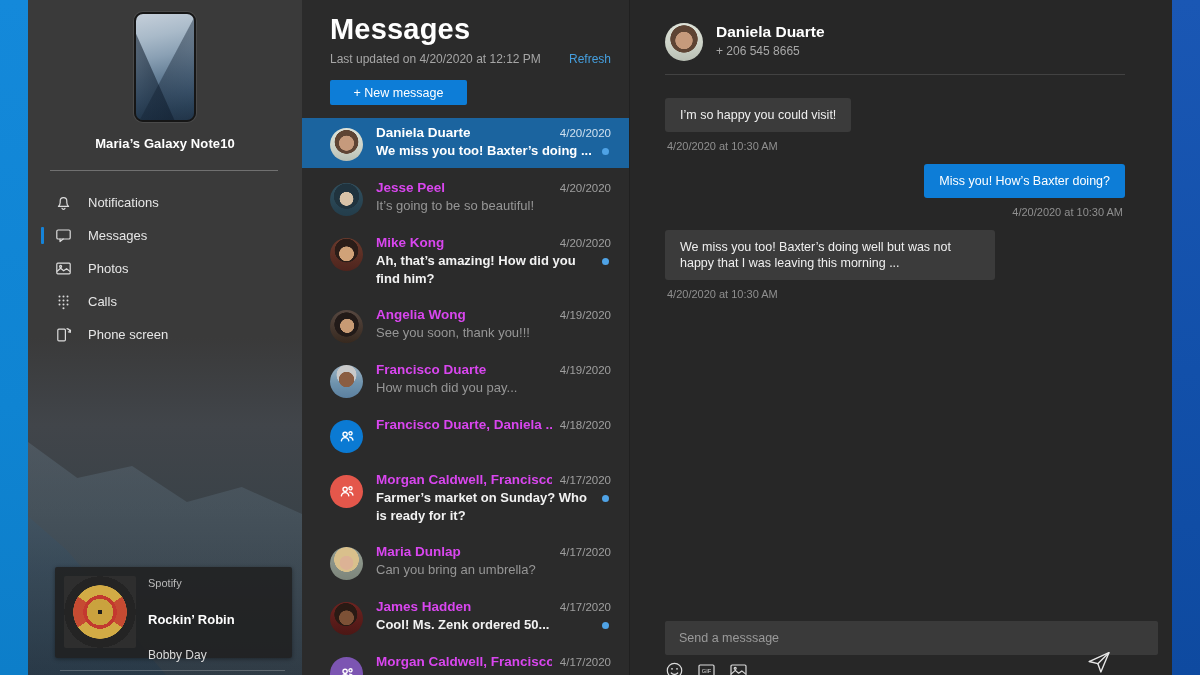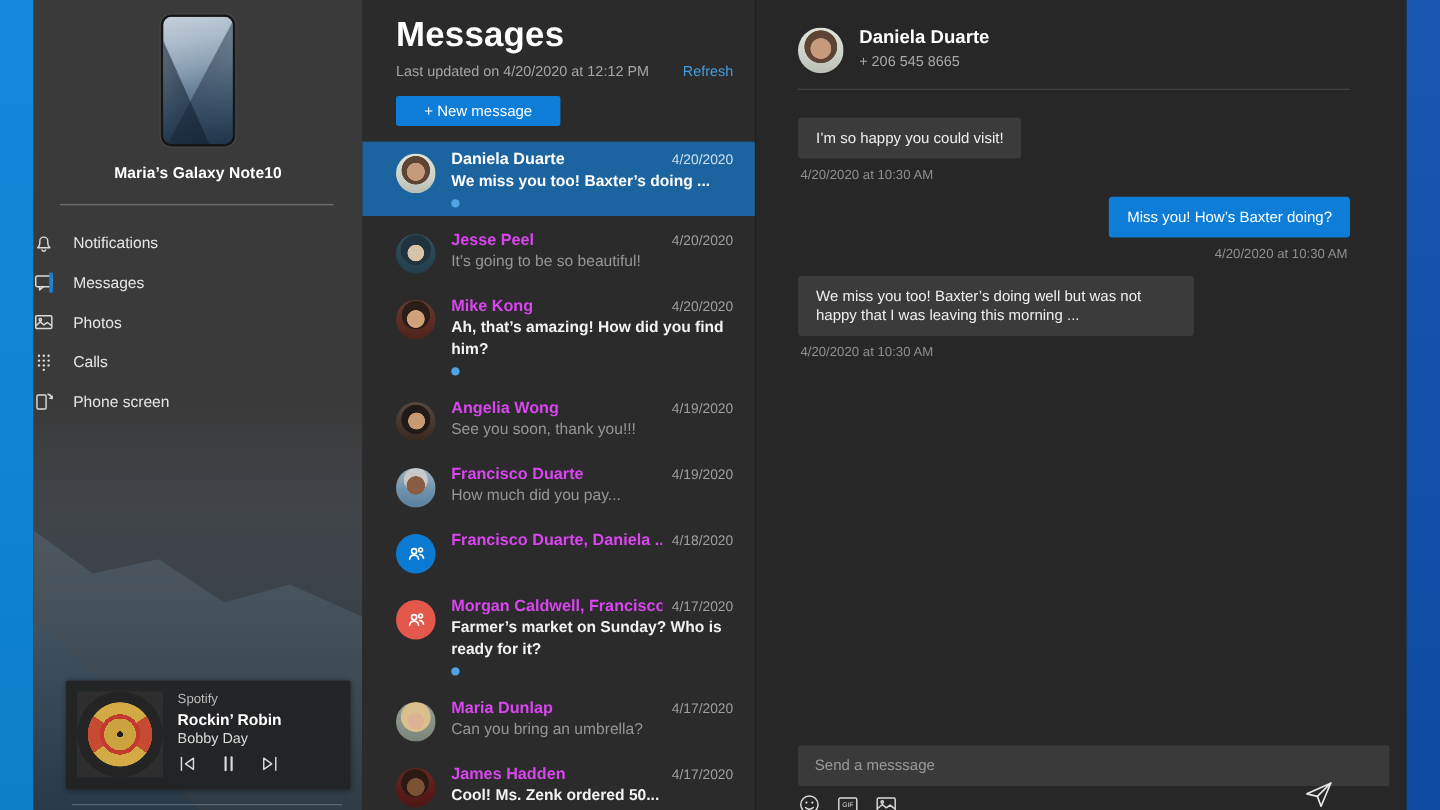--- a/index.html
+++ b/index.html
@@ -17,34 +17,34 @@
   .ridge1{top:388px;height:300px;background:linear-gradient(180deg,rgba(120,140,155,.30),rgba(60,80,95,.38));clip-path:polygon(0 18%,18% 30%,38% 26%,58% 38%,78% 33%,100% 42%,100% 100%,0 100%);}
   .ridge2{top:470px;height:210px;background:linear-gradient(180deg,rgba(70,95,115,.45),rgba(35,55,72,.55));clip-path:polygon(0 22%,14% 38%,30% 62%,44% 88%,52% 100%,0 100%);}
   .phone-wrap{position:relative;display:flex;justify-content:center;padding-top:12px;}
   .phone{width:62px;height:110px;border-radius:9px;border:2px solid #161616;box-shadow:0 0 0 1px #4a4a4a;
     background:linear-gradient(168deg,#c5cfda 0%,#a9bac9 22%,#8aa0b4 40%,#647e96 58%,#47627c 74%,#324c64 87%,#24384d 100%);position:relative;overflow:hidden;}
   .phone::before{content:"";position:absolute;inset:0;background:linear-gradient(118deg,transparent 52%,rgba(25,40,58,.45) 53%,rgba(25,40,58,.25) 100%);}
   .phone::after{content:"";position:absolute;inset:0;background:linear-gradient(246deg,transparent 63%,rgba(15,28,44,.55) 64%,rgba(15,28,44,.35) 100%);}
   .device-name{margin-top:14px;text-align:center;color:#fff;font-size:13px;font-weight:700;letter-spacing:.1px;}
   .side-div{margin:19px 24px 0 22px;border-top:1px solid rgba(255,255,255,.28);}
   .nav{margin-top:15px;position:relative;}
-  .nav-item{position:relative;display:flex;align-items:center;height:33px;cursor:default;color:#e6e6e6;}
+  .nav-item{position:relative;display:flex;align-items:center;height:33px;padding-left:27px;cursor:default;color:#e6e6e6;}
   .nav-item .bar{position:absolute;left:13px;top:8px;width:3px;height:17px;background:#1583d8;border-radius:1px;display:none;}
   .nav-item.selected .bar{display:block;}
   .nav-ico{width:17px;height:17px;margin-right:16px;flex:0 0 17px;display:flex;}
   .nav-label{font-size:13px;}
   svg.ico{stroke:#dcdcdc;fill:none;stroke-width:1.2;stroke-linecap:round;stroke-linejoin:round;}
   svg.ico .fil{fill:#dcdcdc;stroke:none;}
 
   .player{position:absolute;left:27px;bottom:17px;width:237px;height:91px;background:rgba(32,32,32,.88);border-radius:2px;box-shadow:0 1px 4px rgba(0,0,0,.4);display:flex;padding:9px;}
   .album{width:72px;height:72px;flex:0 0 72px;border-radius:2px;background:
     radial-gradient(circle at 50% 50%,#1d1d1d 0 5%,#caa23e 5% 26%,#c2392f 26% 33%,#d2ab45 33% 52%,#242424 53% 70%,#2e2e2e 70%),#232323;position:relative;overflow:hidden;}
   .album::before{content:"";position:absolute;inset:0;background:conic-gradient(from 55deg at 50% 50%,rgba(196,57,47,.85) 0 70deg,transparent 70deg 180deg,rgba(196,57,47,.85) 180deg 250deg,transparent 250deg);
     -webkit-mask:radial-gradient(circle,transparent 0 26%,#000 27% 52%,transparent 53%);mask:radial-gradient(circle,transparent 0 26%,#000 27% 52%,transparent 53%);}
-  .pl-col{display:flex;flex-direction:column;padding-left:12px;padding-top:1px;}
+  .pl-col{display:flex;flex-direction:column;padding-left:12px;padding-top:1px;gap:20px;}
   .pl-service{font-size:11px;color:#b9b9b9;}
   .pl-track{font-size:13px;font-weight:700;color:#fff;margin-top:3px;}
   .pl-artist{font-size:12px;color:#dadada;margin-top:1px;}
   .pl-controls{display:flex;gap:17px;margin-top:7px;align-items:center;}
   .pl-btn{width:17px;height:15px;display:flex;}
   .side-bottom-div{position:absolute;left:32px;right:17px;bottom:4px;border-top:1px solid rgba(255,255,255,.22);}
 
   
   .msgcol{position:absolute;left:302px;top:0;width:328px;height:675px;background:#2b2b2b;border-right:1px solid #202020;}
   .mc-head{padding:13px 18px 0 28px;}
@@ -57,21 +57,21 @@
   .conv{display:flex;align-items:flex-start;padding:7px 18px 7px 28px;margin-bottom:5px;cursor:pointer;}
   .conv.selected{background:#1b649f;}
   .avatar{width:33px;height:33px;border-radius:50%;flex:0 0 33px;margin-top:3px;overflow:hidden;position:relative;}
   .gavatar{display:flex;align-items:center;justify-content:center;}
   .gavatar svg{width:18px;height:18px;stroke:#fff;fill:none;stroke-width:1.3;stroke-linecap:round;}
   .g-blue{background:#0b7ad3;} .g-red{background:#e4574b;} .g-purple{background:#7c55b2;}
   .conv-text{flex:1;margin-left:13px;min-width:0;}
   .conv-top{display:flex;justify-content:space-between;align-items:baseline;}
   .conv-name{font-size:13.5px;font-weight:700;color:#d946ef;white-space:nowrap;overflow:hidden;}
   .conv-date{font-size:11.5px;color:#9f9f9f;margin-left:8px;flex:0 0 auto;}
-  .conv-bottom{display:flex;margin-top:2px;flex-direction:column;}
+  .conv-bottom{display:flex;margin-top:2px;}
   .conv-preview{flex:1;font-size:13px;line-height:18px;color:#969696;padding-right:6px;}
   .conv.unread .conv-preview{color:#f2f2f2;font-weight:700;}
   .conv.selected .conv-preview{color:#fff;font-weight:700;}
   .conv.selected .conv-name{color:#fff;}
   .conv.selected .conv-date{color:#cfe0ef;}
   .dot{width:7px;height:7px;border-radius:50%;background:#4fa3e6;margin-top:6px;margin-right:2px;flex:0 0 7px;display:none;}
   .conv.unread .dot{display:block;}
 
   
   .av-daniela{background:radial-gradient(circle at 50% 46%,#c69a7c 0 30%,transparent 32%),radial-gradient(circle at 50% 42%,#5e4434 0 46%,transparent 48%),linear-gradient(180deg,#dee2d8 0%,#ccd2c7 60%,#b9bfb4 100%);}

